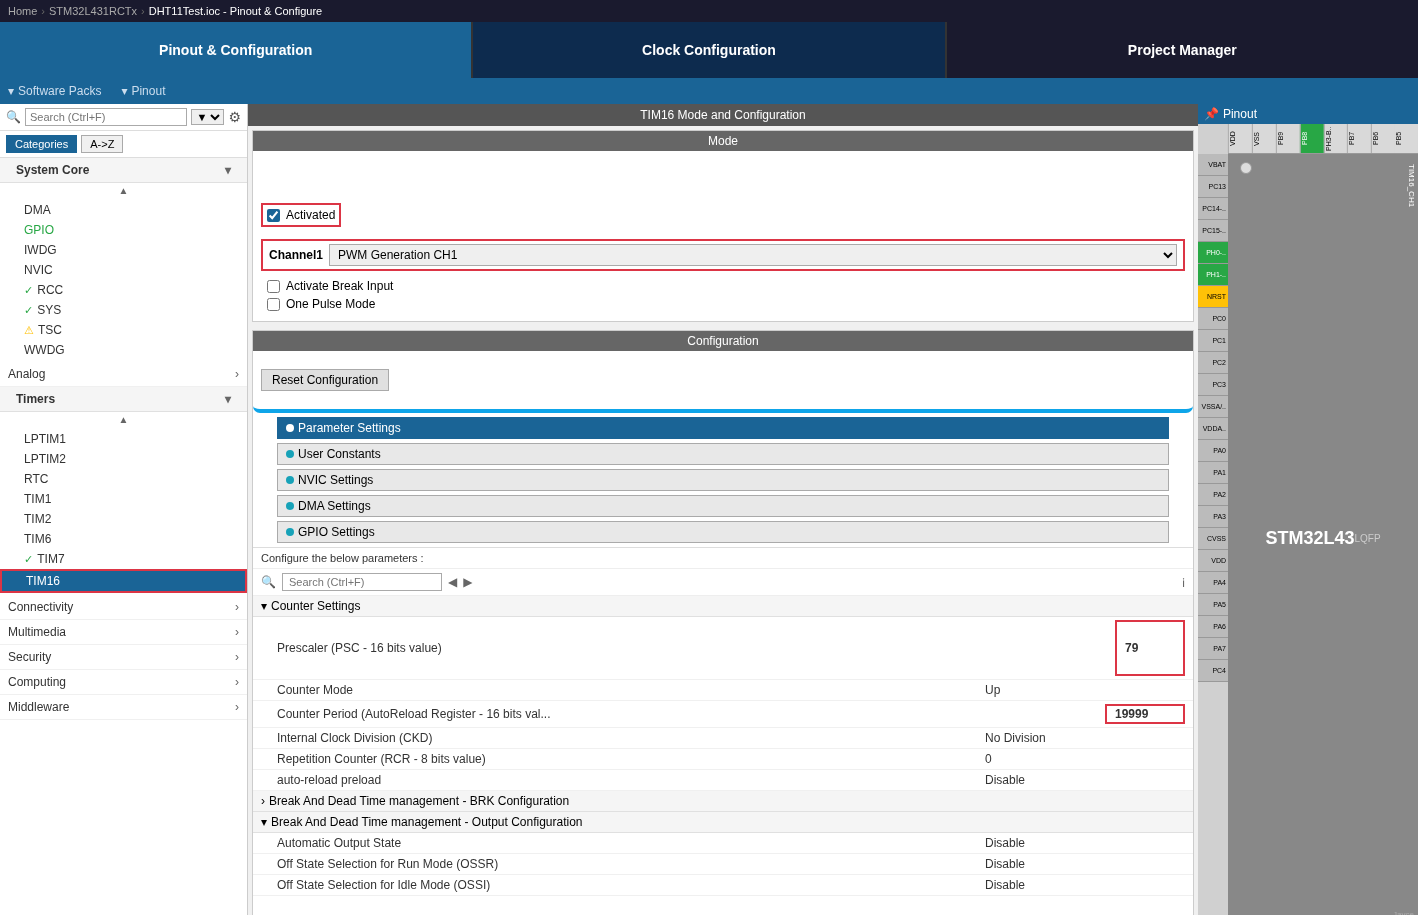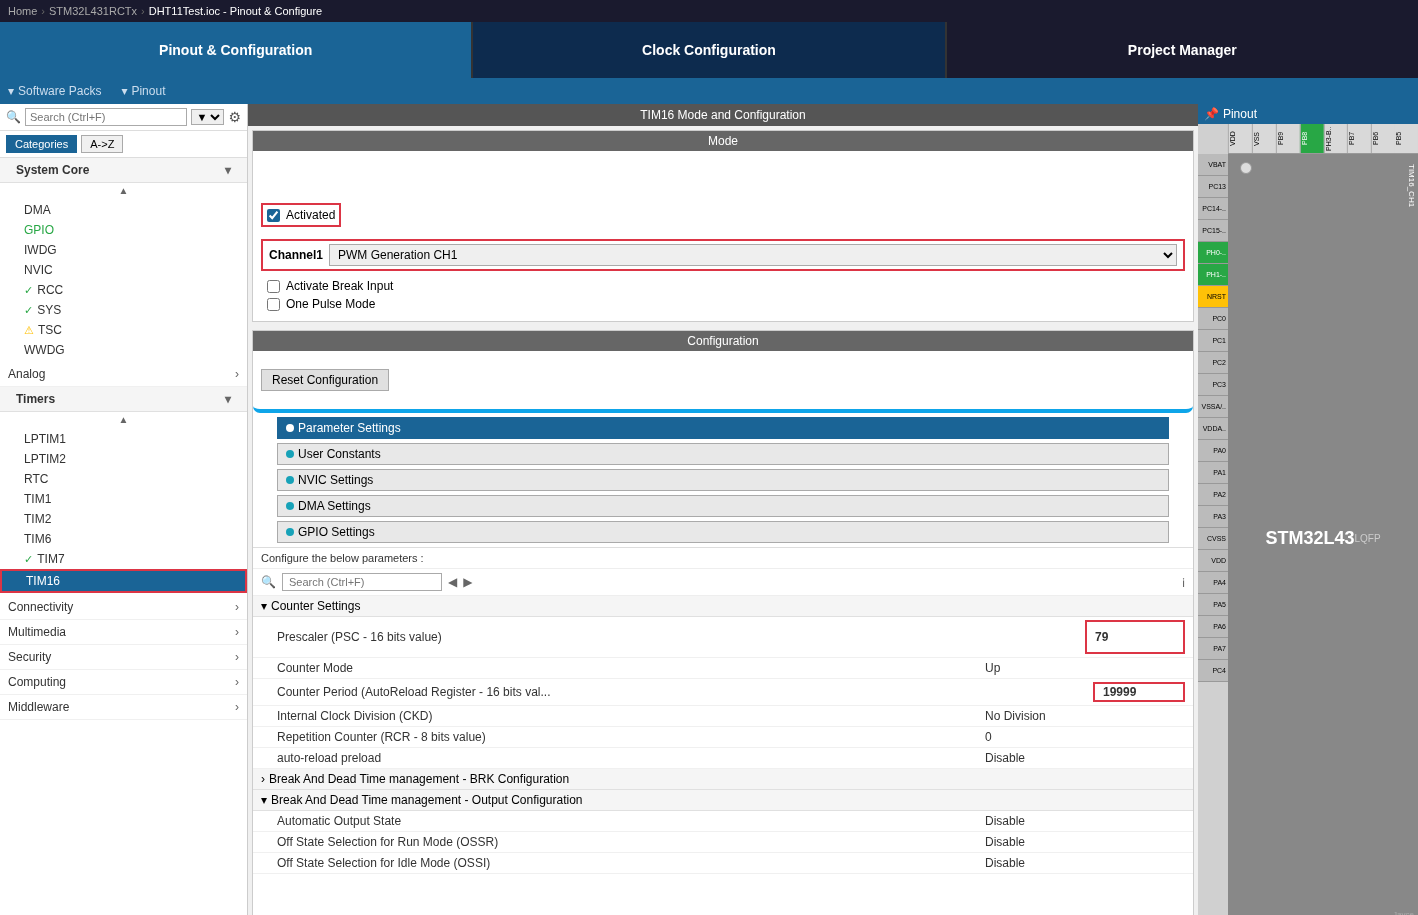--- a/index.html
+++ b/index.html
@@ -315,29 +315,29 @@
         <span class="icon">ℹ</span>
       </div>
       <div class="param-table">
 
         <div class="param-group-header">
           <span>▾</span>
           <span>Counter Settings</span>
         </div>
         <div class="param-row">
           <span class="param-name">Prescaler (PSC - 16 bits value)</span>
-          <span class="param-value highlighted" style="border: 2px solid #dc3545; background: #fff; padding: 8px 8px; display: inline-block; width: 100px;">79</span>
+          <span class="param-value highlighted" style="border: 2px solid #dc3545; background: #fff; padding: 19px 8px; display: inline-block; width: 70px;">79</span>
         </div>
         <div class="param-row">
           <span class="param-name">Counter Mode</span>
           <span class="param-value">Up</span>
         </div>
         <div class="param-row">
           <span class="param-name">Counter Period (AutoReload Register - 16 bits val...</span>
-          <span class="param-value highlighted" style="border: 2px solid #dc3545; background: #fff; padding: 1px 8px; display: inline-block; width: 92px;">19999</span>
+          <span class="param-value highlighted" style="border: 2px solid #dc3545; background: #fff; padding: 1px 8px; display: inline-block; width: 80px;">19999</span>
         </div>
         <div class="param-row">
           <span class="param-name">Internal Clock Division (CKD)</span>
           <span class="param-value">No Division</span>
         </div>
         <div class="param-row">
           <span class="param-name">Repetition Counter (RCR - 8 bits value)</span>
           <span class="param-value">0</span>
         </div>
         <div class="param-row">

